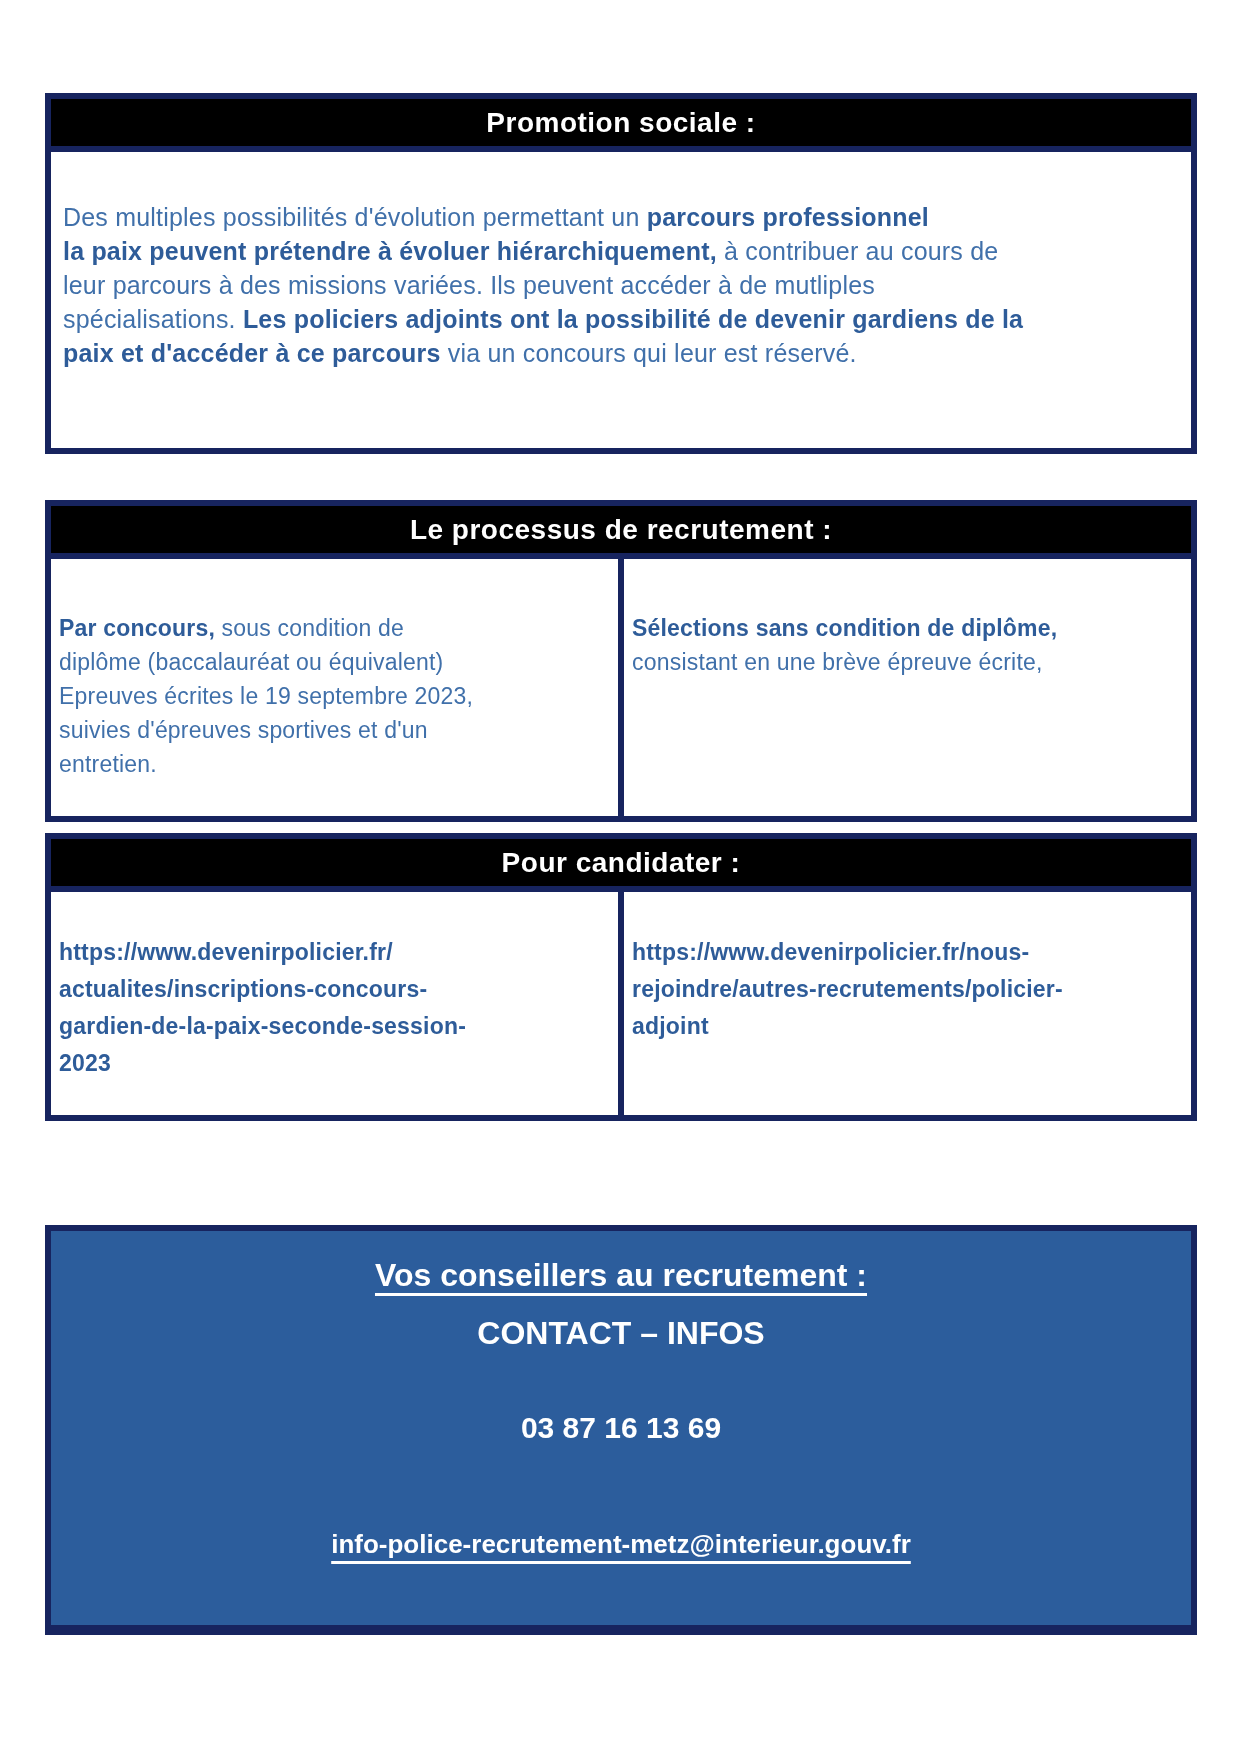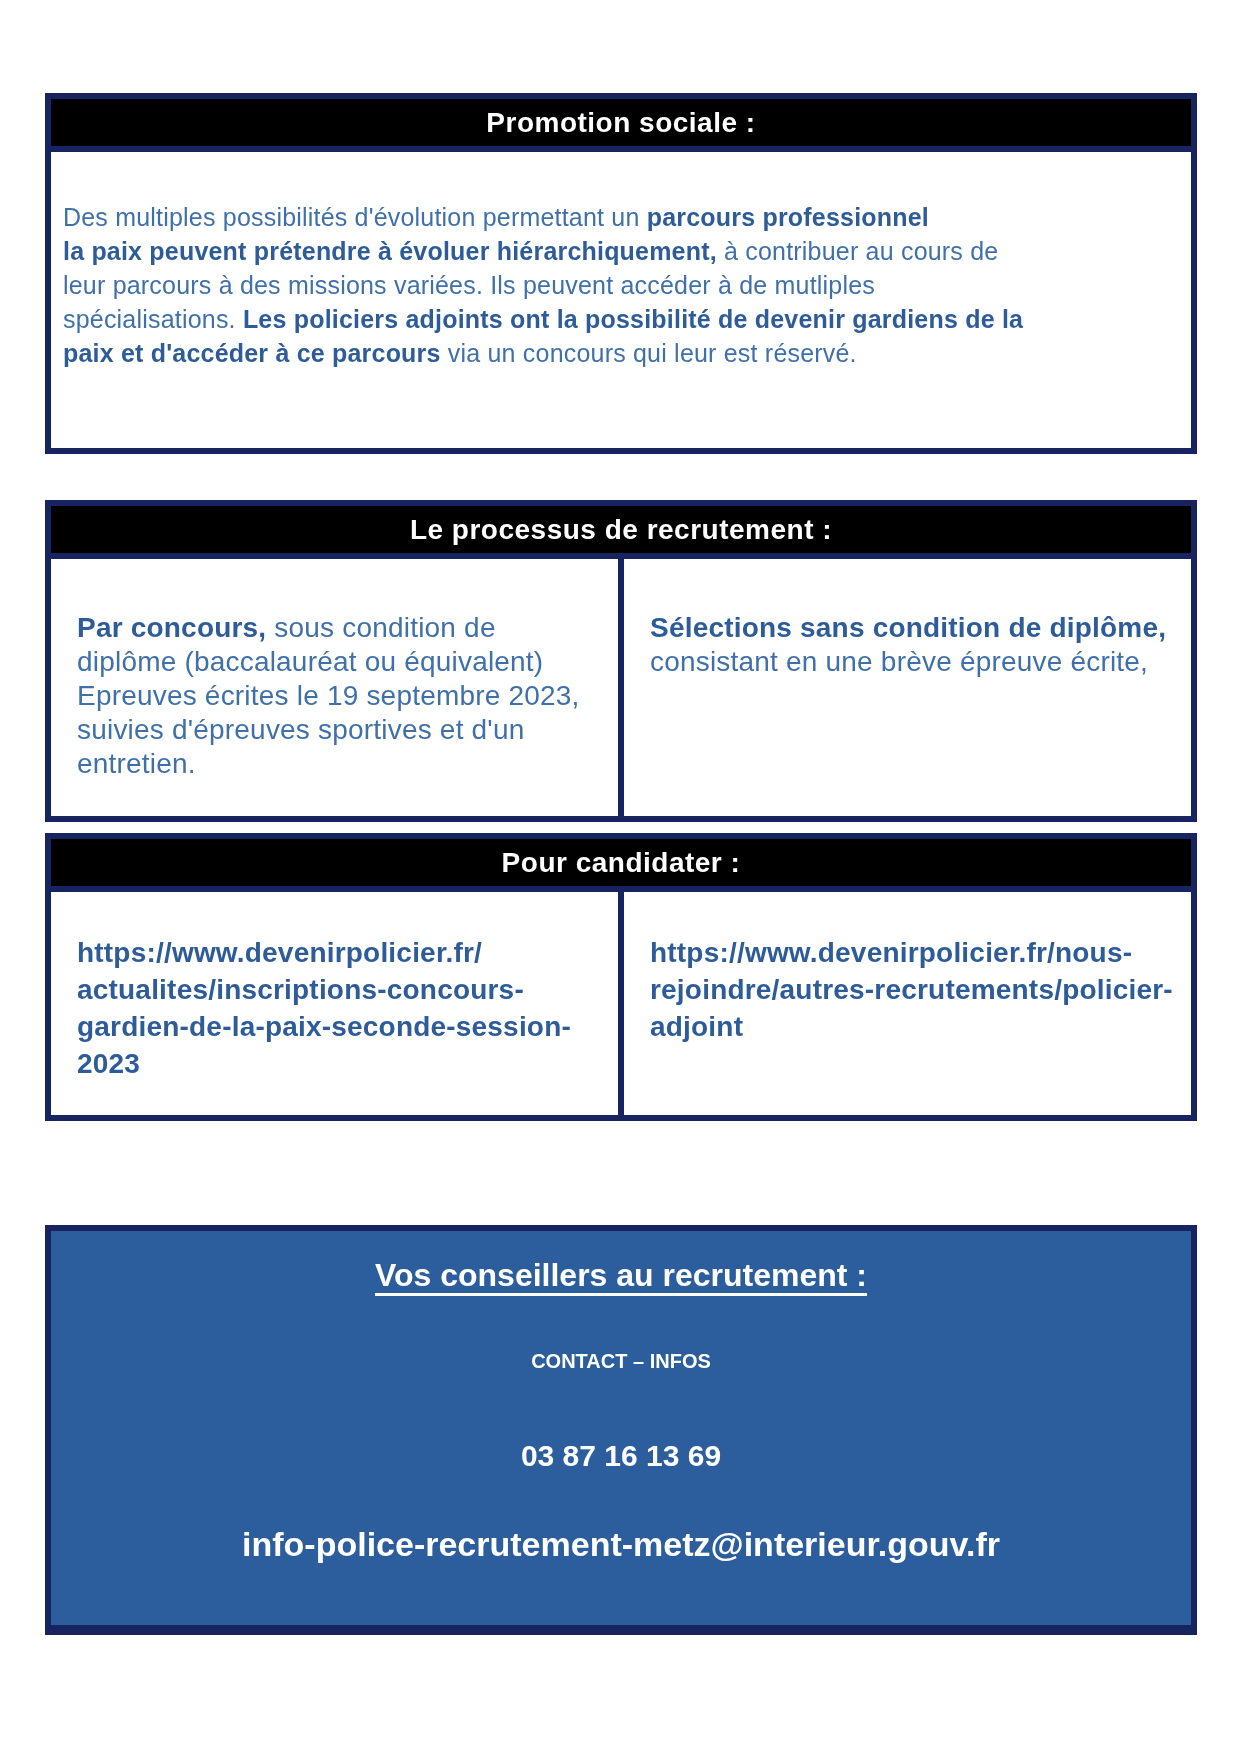--- a/index.html
+++ b/index.html
@@ -7,34 +7,34 @@
         font-family:"Liberation Sans", sans-serif;}
   .panel{position:absolute;left:45px;width:1152px;box-sizing:border-box;
          border:6px solid #17245f;background:#ffffff;}
   .band{height:53px;box-sizing:border-box;background:#000000;border-bottom:6px solid #17245f;
         display:flex;align-items:center;justify-content:center;
         color:#ffffff;font-weight:bold;font-size:28px;letter-spacing:0.5px;}
   .body-text{padding:48px 12px 0 12px;font-size:25px;line-height:34px;
              color:#4070aa;letter-spacing:0.2px;}
   .b{font-weight:bold;color:#2e5c99;}
   .cols{display:flex;height:calc(100% - 53px);}
-  .cell{flex:1;box-sizing:border-box;padding:52px 10px 0 26px;
-        font-size:28px;line-height:34px;color:#4070aa;letter-spacing:0.2px;}
+  .cell{flex:1;box-sizing:border-box;padding:52px 10px 0 8px;
+        font-size:23px;line-height:34px;color:#4070aa;letter-spacing:0.2px;}
   .cell-left{border-right:6px solid #17245f;}
   .url-cell{padding-top:42px;font-weight:bold;color:#2e5c99;line-height:37px;
             overflow-wrap:anywhere;}
   .bluebox{position:absolute;left:45px;width:1152px;box-sizing:border-box;
            background:#2c5d9c;border:6px solid #17245f;border-bottom-width:10px;
            text-align:center;color:#ffffff;font-weight:bold;}
   .bb-heading{margin-top:24px;font-size:32px;line-height:40px;
               text-decoration:underline;text-underline-offset:7px;text-decoration-thickness:3px;}
-  .bb-sub{margin-top:46px;font-size:20px;line-height:40px;}
+  .bb-sub{margin-top:18px;font-size:32px;line-height:40px;}
   .bb-phone{margin-top:56px;font-size:30px;line-height:38px;}
-  .bb-email{margin-top:48px;font-size:34px;line-height:42px;display:inline-block;
-            text-underline-offset:8px;text-decoration-thickness:3px;}
+  .bb-email{margin-top:76px;font-size:26px;line-height:42px;display:inline-block;
+            text-decoration:underline;text-underline-offset:8px;text-decoration-thickness:3px;}
   .tline{min-height:1em;}
 </style>
 </head>
 <body>
 
 <div class="page">
 
   <div class="panel" style="top:93px;height:361px;">
     <div class="band">Promotion sociale :</div>
     <div class="body-text">

